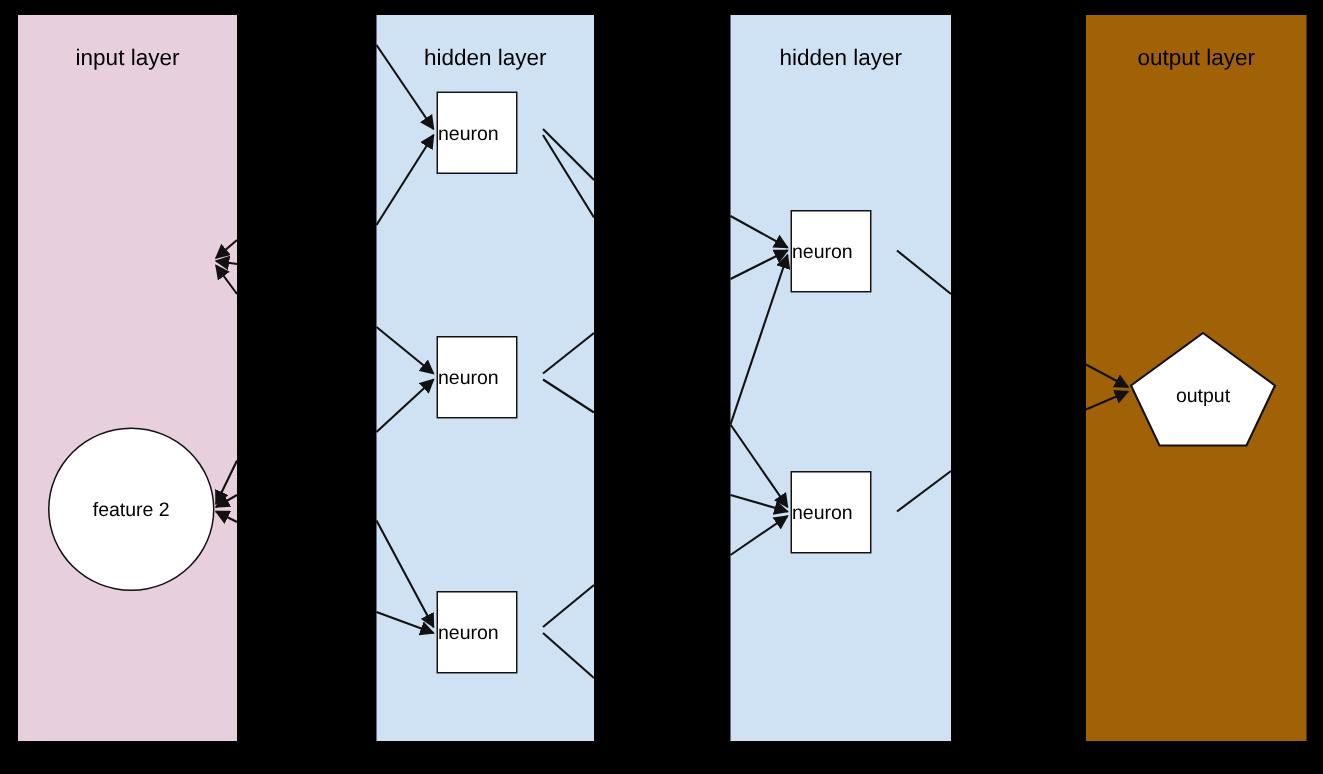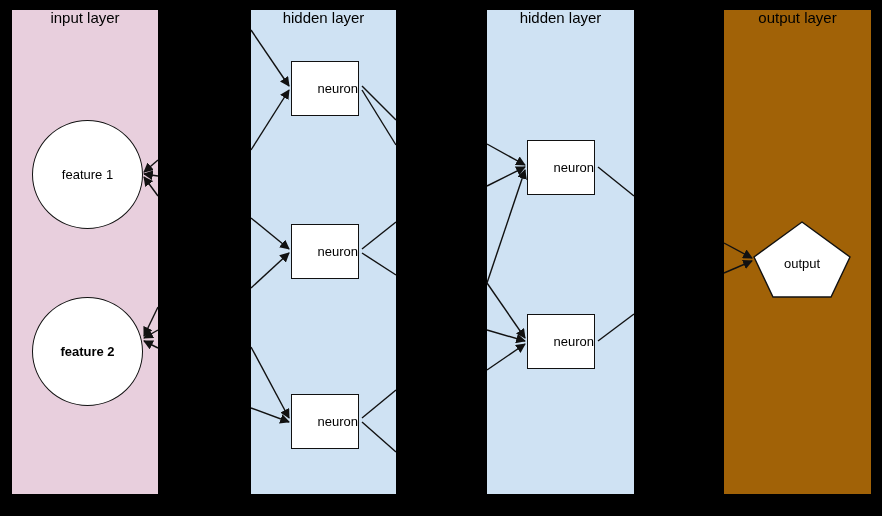--- a/index.html
+++ b/index.html
@@ -26,20 +26,21 @@
   }
   .layer-title {
     position: absolute;
     top: 0;
     left: 0;
     width: 100%;
     text-align: center;
     font-size: 15px;
     color: #000000;
     line-height: 1;
+    padding-top: 21px;
     pointer-events: none;
   }
   #panel-input   { left: 12px;  width: 146px; background: #e8cfdd; }
   #panel-hidden1 { left: 251px; width: 145px; background: #cfe2f3; }
   #panel-hidden2 { left: 487px; width: 147px; background: #cfe2f3; }
   #panel-output  { left: 724px; width: 147px; background: #a16207; }
 
   #edge-layer {
     position: absolute;
     top: 0; left: 0;
@@ -55,27 +56,27 @@
     border-radius: 50%;
     background: #ffffff;
     display: flex;
     align-items: center;
     justify-content: center;
     font-size: 13px;
     color: #000000;
   }
   .node-box {
     position: absolute;
-    width: 68px;
+    width: 54px;
     height: 55px;
     border: 1.4px solid #111111;
     background: #ffffff;
     display: flex;
     align-items: center;
-    justify-content: flex-end;
+    justify-content: flex-start;
     font-size: 13px;
     color: #000000;
   }
   .node-pentagon {
     position: absolute;
     width: 98px;
     height: 77px;
     text-decoration: underline;
   }
   .node-pentagon .pent-label {
@@ -169,24 +170,21 @@
       </g>
 
       <g>
         <line x1="724" y1="243" x2="752" y2="258" marker-end="url(#arrow)"></line>
         <line x1="724" y1="273" x2="752" y2="261" marker-end="url(#arrow)"></line>
       </g>
 
     </g>
   </svg>
 
-  <div class="node-circle" style="left:32px; top:120px;">
-    <span>feature 1</span>
-  </div>
-  <div class="node-circle" style="left:32px; top:297px;font-weight:bold;">
+  <div class="node-circle" style="left:32px; top:285px;">
     <span>feature 2</span>
   </div>
 
   <div class="node-box" style="left:291px; top:61px;">
     <span>neuron</span>
   </div>
   <div class="node-box" style="left:291px; top:224px;">
     <span>neuron</span>
   </div>
   <div class="node-box" style="left:291px; top:394px;">

